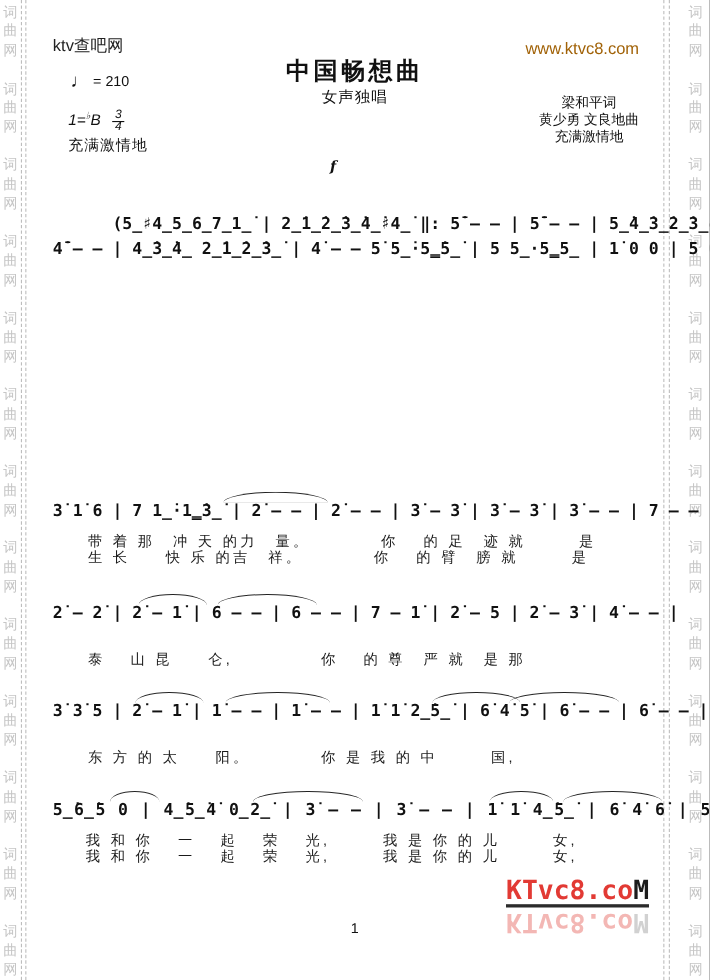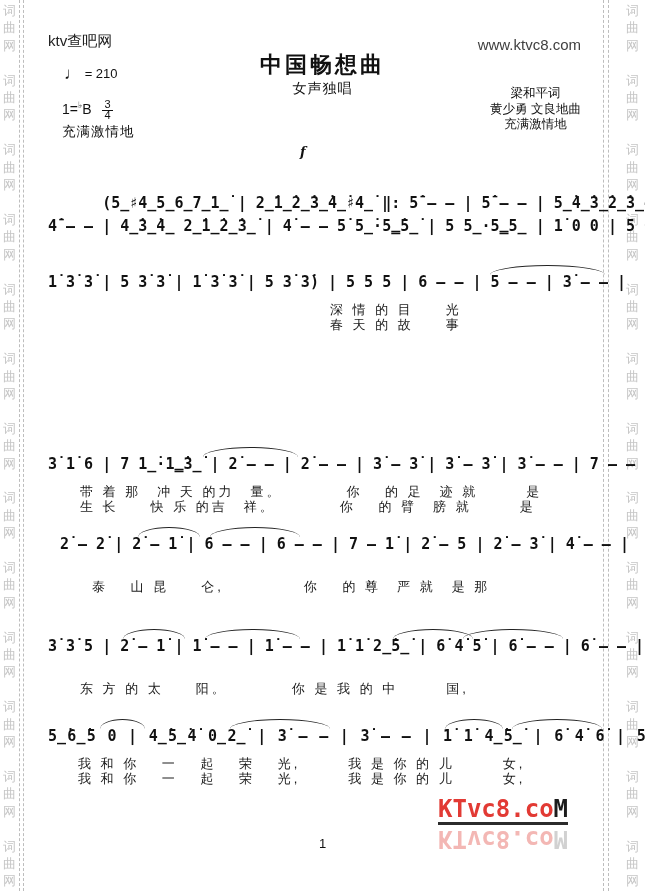--- a/index.html
+++ b/index.html
@@ -7,26 +7,26 @@
         font-family:"Liberation Sans",sans-serif;color:#111;overflow:hidden;}
   
   .side-col{position:absolute;top:2px;font-size:13px;line-height:17.4px;color:#c6c6c6;
             white-space:pre;text-align:center;}
   .side-col.left{left:3px;}
   .side-col.right{right:6px;}
   .dash-line{position:absolute;top:0;bottom:0;width:0;border-left:1px dashed #bdbdbd;}
   
   .abs{position:absolute;}
   .site-left{left:48px;top:32px;font-size:15px;color:#222;}
-  .site-right{right:64px;top:36px;font-size:15px;color:#404040;}
+  .site-right{right:64px;top:36px;font-size:15px;color:#a16207;}
   .title{left:0;right:0;top:50px;text-align:center;font-size:22px;font-weight:bold;letter-spacing:3px;}
   .subtitle{left:0;right:0;top:80px;text-align:center;font-size:14px;letter-spacing:1px;}
   .tempo{left:64px;top:64px;font-size:13px;}
   .tempo .note{font-size:17px;vertical-align:-1px;}
-  .keysig{left:62px;top:99px;font-size:14px;}
+  .keysig{left:62px;top:99px;font-size:14px;font-style:italic;}
   .keysig sup{font-size:9px;}
   .frac{display:inline-block;vertical-align:middle;text-align:center;font-size:11px;line-height:11px;margin-left:7px;}
   .frac .ft{border-bottom:1px solid #111;padding:0 2px;}
   .expression{left:62px;top:123px;font-size:13.5px;letter-spacing:1px;font-family:Liberation Mono, monospace;}
   .credits{right:64px;top:86px;text-align:center;font-size:12.5px;line-height:15.5px;}
   
   .row{position:absolute;left:48px;right:26px;}
   .notes{font-family:"DejaVu Sans Mono",monospace;font-weight:bold;font-size:15px;
          white-space:pre;color:#111;position:relative;}
   .dyn{position:absolute;left:252px;top:-14px;font-family:"DejaVu Serif",serif;
@@ -34,21 +34,21 @@
   .arc{position:absolute;top:-8px;height:9px;border-top:1.5px solid #222;
        border-radius:50% 50% 0 0 / 100% 100% 0 0;}
   .lyric{position:absolute;white-space:pre;font-size:13px;letter-spacing:3px;color:#1a1a1a;}
   .v1{top:28px;}
   .v2{top:43px;}
   
   .pagenum{left:0;right:0;top:836px;text-align:center;font-size:13px;}
   .logo{left:438px;top:797px;width:164px;}
   .logo-main{font-family:"DejaVu Sans Mono",monospace;font-weight:bold;font-size:24px;
              letter-spacing:0px;border-bottom:3px solid #2b2b2b;padding-bottom:1px;
-             display:inline-block;line-height:24px;}
+             display:inline-block;line-height:24px;margin-left:22px;}
   .logo-red{color:#e23a34;}
   .logo-black{color:#1c1c1c;}
   .logo-reflect{display:block;transform:scaleY(-1);margin-top:1px;border-bottom:none;
                 opacity:.85;}
   .logo-reflect .logo-red{color:#f2aba7;}
   .logo-reflect .logo-black{color:#c9c9c9;}
 </style>
 </head>
 <body>
 
@@ -191,36 +191,30 @@
     <div class="notes">
       <span class="dyn">f</span>
       <span>(5̲♯4̲5̲6̲7̲1̲̇ | 2̲̇1̲̇2̲̇3̲̇4̲̇♯4̲̇ ‖: 5̇̄ – – | 5̇̄ – – | 5̲̇4̲̇3̲̇2̲̇3̲̇4̲̇ | 5̇ – – | 4̇̄ – – |</span>
     </div>
   </div>
 
   <div class="row" style="top:217px;">
     <div class="notes">4̇̄ – – | 4̲̇3̲̇4̲ 2̲̇1̲̇2̲̇3̲̇ | 4̇ – – 5̇ 5̲̇·5̳̇5̲̇ | 5 5̲·5̳5̲ | 1̇ 0 0 | 5 0 0 |</div>
   </div>
 
-  <div class="row" style="top:273px;">
-    <div class="notes">1̇ 3̇ 3̇ | 5 3̇ 3̇ | 1̇ 3̇ 3̇ | 5 3̇ 3̇) | 5 5 5 | 6 – – | 5 – – | 3̇ – – |</div>
-    <i class="arc" style="left:442px;width:115px;"></i>
-    <div class="lyric v1" style="left:282px;">深 情 的 目　　光</div>
-    <div class="lyric v2" style="left:282px;">春 天 的 故　　事</div>
-  </div>
 
 
   <div class="row" style="top:455px;">
     <div class="notes">3̇ 1̇ 6 | 7 1̲̇·1̳̇3̲̇ | 2̇ – – | 2̇ – – | 3̇ – 3̇ | 3̇ – 3̇ | 3̇ – – | 7 – – |</div>
     <i class="arc" style="left:155px;width:95px;"></i>
     <div class="lyric v1" style="left:32px;">带 着 那　冲 天 的力　量。　　　　你　 的 足　迹 就　　　是</div>
     <div class="lyric v2" style="left:32px;">生 长　　快 乐 的吉　祥。　　　　你　 的 臂　膀 就　　　是</div>
   </div>
 
-  <div class="row" style="top:535px;margin-left:12px;">
+  <div class="row" style="top:548px;">
     <div class="notes">2̇ – 2̇ | 2̇ – 1̇ | 6 – – | 6 – – | 7 – 1̇ | 2̇ – 5 | 2̇ – 3̇ | 4̇ – – |</div>
     <i class="arc" style="left:78px;width:62px;"></i>
     <i class="arc" style="left:150px;width:90px;"></i>
     <div class="lyric v2" style="left:32px;">泰　 山 昆　　仑,　　　　　你　 的 尊　严 就　是 那</div>
   </div>
 
   <div class="row" style="top:637px;">
     <div class="notes">3̇ 3̇ 5 | 2̇ – 1̇ | 1̇ – – | 1̇ – – | 1̇ 1̇ 2̲̇5̲̇ | 6̇ 4̇ 5̇ | 6̇ – – | 6̇ – – |</div>
     <i class="arc" style="left:75px;width:62px;"></i>
     <i class="arc" style="left:157px;width:95px;"></i>

